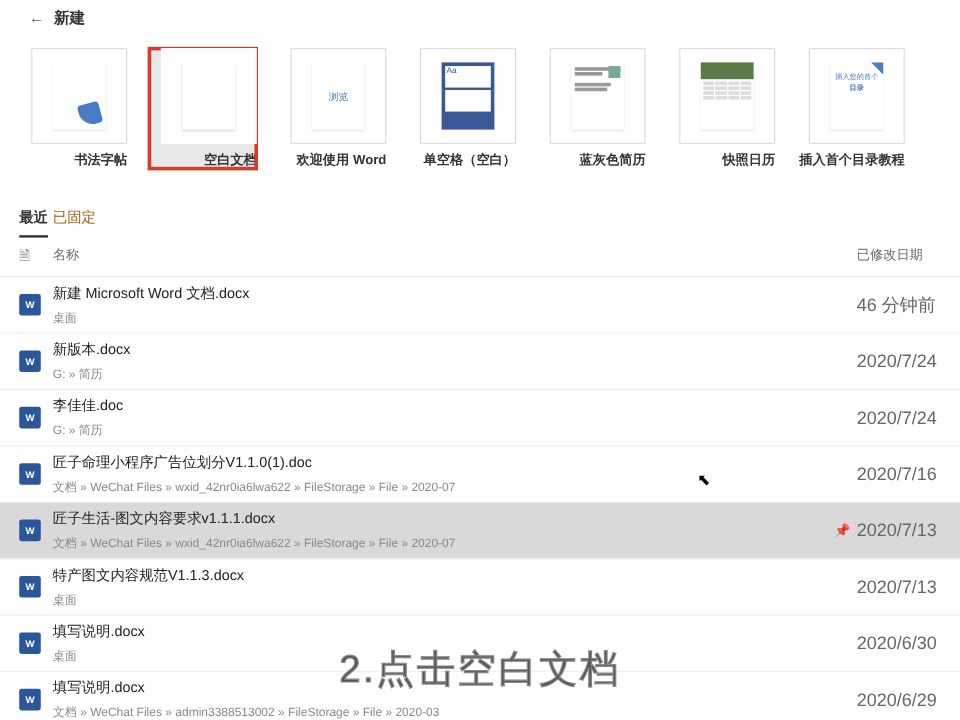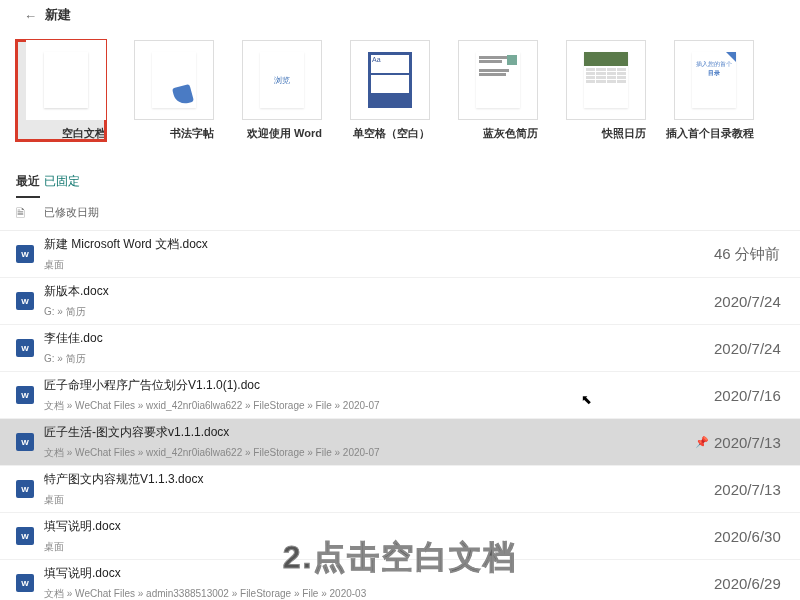--- a/index.html
+++ b/index.html
@@ -22,57 +22,57 @@
 .resume-page .bar{height:3px;background:#999;margin:1px 0}
 .resume-page .avatar{width:10px;height:10px;background:#7a9;float:right}
 .calendar-page{width:44px;height:56px;background:#fff;box-shadow:0 1px 2px rgba(0,0,0,0.1)}
 .calendar-page .hdr{height:14px;background:#5a7a4a}
 .calendar-page .grid{display:grid;grid-template-columns:repeat(4,1fr);gap:1px;padding:2px}
 .calendar-page .grid>div{height:3px;background:#ddd}
 .toc-page{width:44px;height:56px;background:#fff;box-shadow:0 1px 2px rgba(0,0,0,0.1);position:relative}
 .toc-page::before{content:"";position:absolute;top:0;right:0;border-width:0 10px 10px 0;border-style:solid;border-color:transparent #4a7bc4 transparent transparent}
 .toc-page .inner{padding:8px 4px;font-size:6px;color:#4a7bc4;text-align:center}
 .tabs{display:flex;gap:4px;padding:0 16px;border-bottom:1px solid transparent;margin-top:6px}
-.tab{padding:6px 0;font-size:12px;color:#0f766e;cursor:pointer}
+.tab{padding:6px 0;font-size:12px;color:#a16207;cursor:pointer}
 .tab.active{color:#333;border-bottom:2px solid #333;font-weight:bold}
 .list-hdr{display:flex;padding:6px 16px;font-size:11px;color:#666;border-bottom:1px solid #eee}
 .list-hdr .col-icon{width:28px}
 .list-hdr .col-name{flex:1}
 .list-hdr .col-date{width:70px;text-align:left}
 .row{display:flex;align-items:center;padding:5px 16px;border-bottom:1px solid #f0f0f0;cursor:pointer;min-height:36px}
 .row.hovered{background:#d9d9d9}
 .row .col-icon{width:28px;display:flex;align-items:center}
 .row .col-name{flex:1;overflow:hidden}
 .row .col-pin{width:24px;text-align:center;color:#666}
 .row .col-date{width:70px;font-size:15px;color:#666}
 .doc-icon{width:18px;height:18px;background:#2b579a;border-radius:2px;display:flex;align-items:center;justify-content:center;color:#fff;font-size:8px;font-weight:bold;position:relative}
 .doc-icon::before{content:"W"}
 .fname{font-size:12px;color:#222}
 .fpath{font-size:10px;color:#888;margin-top:5px}
 .pin-icon::before{content:"📌";font-size:11px}
 .cursor{position:absolute;left:581px;top:392px;font-size:13px;color:#000;pointer-events:none}
-.overlay-text{position:absolute;bottom:20px;left:50%;transform:translateX(-50%);font-size:32px;font-weight:bold;color:#555;text-shadow:0 0 2px #fff,0 0 2px #fff;-webkit-text-stroke:1px #888;letter-spacing:2px;pointer-events:none}
+.overlay-text{position:absolute;bottom:20px;left:50%;transform:translateX(-50%);font-size:32px;font-weight:normal;color:#555;text-shadow:0 0 2px #fff,0 0 2px #fff;-webkit-text-stroke:1px #888;letter-spacing:2px;pointer-events:none}
 </style>
 </head>
 <body>
 
 <div class="header"><span>新建</span></div>
 
 <div class="templates">
+    <div class="tpl">
+      <div class="tpl-thumb">
+        <div class="calli-page"></div>
+      </div>
+      <div class="tpl-label">书法字帖</div>
+    </div>
     <div class="tpl selected">
       <div class="tpl-thumb">
         <div class="blank-page"></div>
       </div>
       <div class="tpl-label">空白文档</div>
-    </div>
-    <div class="tpl">
-      <div class="tpl-thumb">
-        <div class="calli-page"></div>
-      </div>
-      <div class="tpl-label">书法字帖</div>
     </div>
     <div class="tpl">
       <div class="tpl-thumb">
         <div class="word-page">浏览</div>
       </div>
       <div class="tpl-label">欢迎使用 Word</div>
     </div>
     <div class="tpl">
       <div class="tpl-thumb">
         <div class="spacing-page">
@@ -130,20 +130,21 @@
     </div>
   </div>
 
 <div class="tabs">
   <div class="tab active">最近</div>
   <div class="tab">已固定</div>
 </div>
 
 <div class="list-hdr">
   <div class="col-icon">🗎</div>
+  <div class="col-name">名称</div>
   <div class="col-date">已修改日期</div>
 </div>
 
 <div class="file-list">
     <div class="row">
       <div class="col-icon">
         <div class="doc-icon"></div>
       </div>
       <div class="col-name">
         <div class="fname">新建 Microsoft Word 文档.docx</div>

